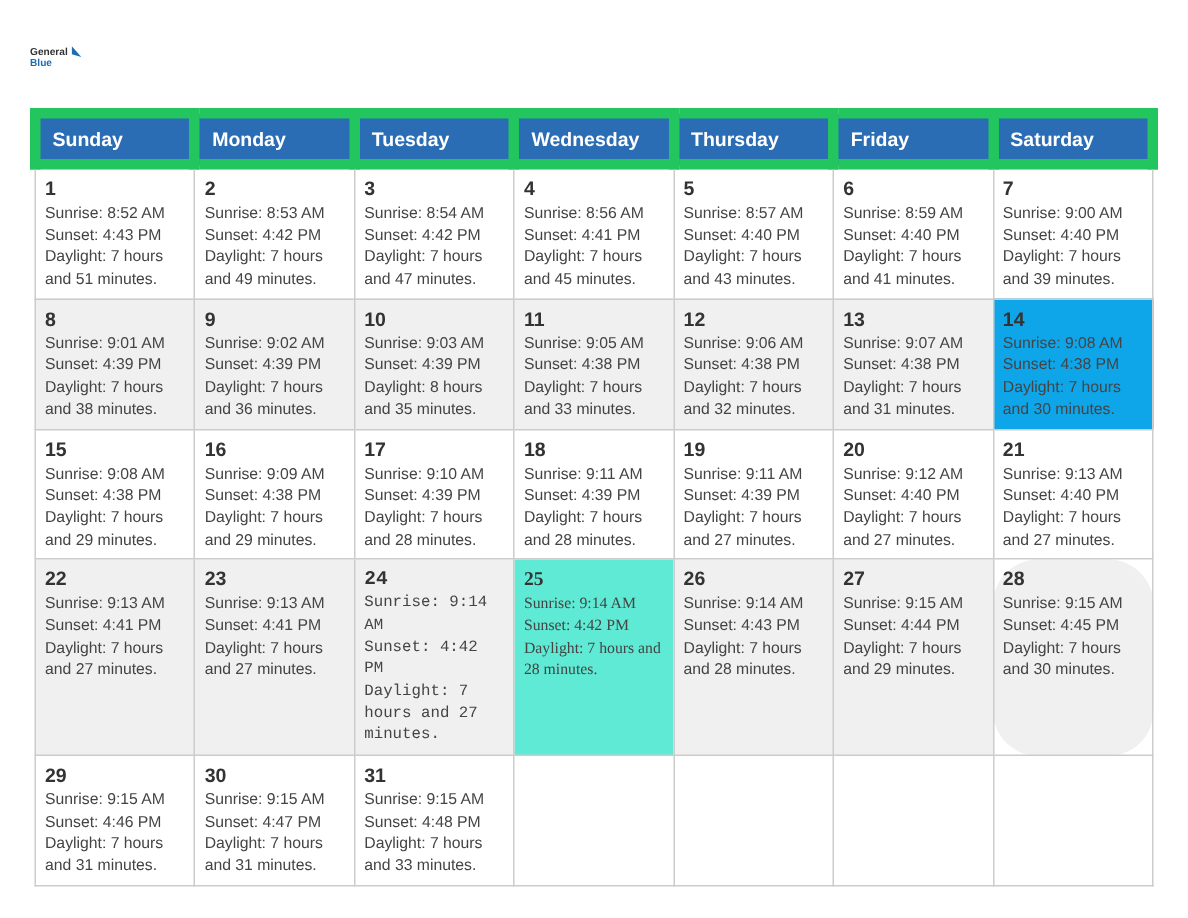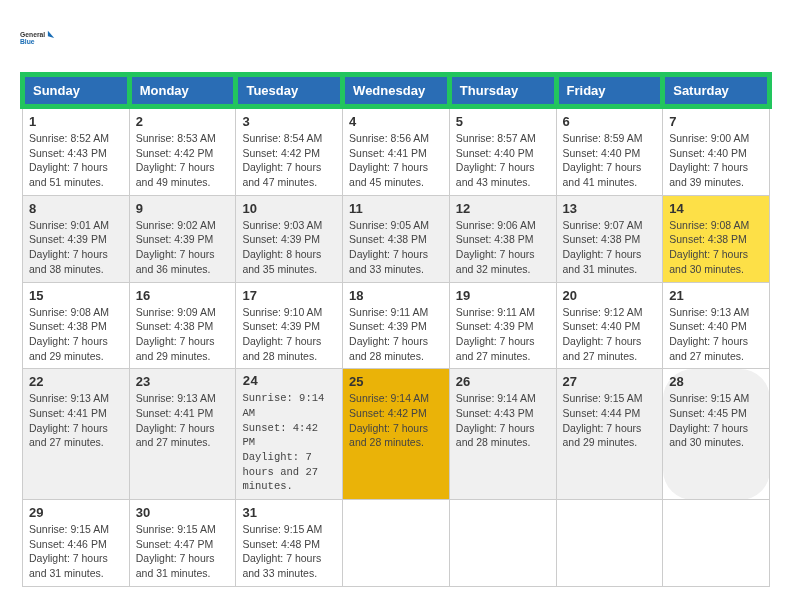--- a/index.html
+++ b/index.html
@@ -42,21 +42,21 @@
       border-collapse: collapse;
       font-size: 11px;
     }
     .calendar th {
       background-color: #2a6db5;
       color: #fff;
       text-align: left;
       padding: 6px 8px;
       font-size: 13px;
       font-weight: bold;
-      border: 5px solid #22c55e;
+      border: 7px solid #22c55e;
     }
     .calendar td {
       border: 1px solid #ccc;
       vertical-align: top;
       padding: 5px 6px;
       width: calc(100% / 7);
       background: #fff;
       min-height: 80px;
     }
     .calendar tr:nth-child(even) td {
@@ -210,21 +210,21 @@
         </div>
       </td>
         <td style="background-color: rgb(240, 240, 240);">
         <span class="day-num">13</span>
         <div class="day-info">
           <span>Sunrise: 9:07 AM</span><br>
           <span>Sunset: 4:38 PM</span><br>
           <span>Daylight: 7 hours and 31 minutes.</span>
         </div>
       </td>
-        <td style="background-color: #fde047;">
+        <td style="background-color: #0ea5e9;">
         <span class="day-num">14</span>
         <div class="day-info">
           <span>Sunrise: 9:08 AM</span><br>
           <span>Sunset: 4:38 PM</span><br>
           <span>Daylight: 7 hours and 30 minutes.</span>
         </div>
       </td>
       </tr>
       <tr class="week-row">
         <td>
@@ -302,21 +302,21 @@
         </div>
       </td>
         <td style="background-color: rgb(240, 240, 240); font-family: Liberation Mono, monospace;">
         <span class="day-num">24</span>
         <div class="day-info">
           <span>Sunrise: 9:14 AM</span><br>
           <span>Sunset: 4:42 PM</span><br>
           <span>Daylight: 7 hours and 27 minutes.</span>
         </div>
       </td>
-        <td style="background-color: #eab308;">
+        <td style="background-color: #5eead4; font-family: Liberation Serif, serif;">
         <span class="day-num">25</span>
         <div class="day-info">
           <span>Sunrise: 9:14 AM</span><br>
           <span>Sunset: 4:42 PM</span><br>
           <span>Daylight: 7 hours and 28 minutes.</span>
         </div>
       </td>
         <td style="background-color: rgb(240, 240, 240);">
         <span class="day-num">26</span>
         <div class="day-info">

